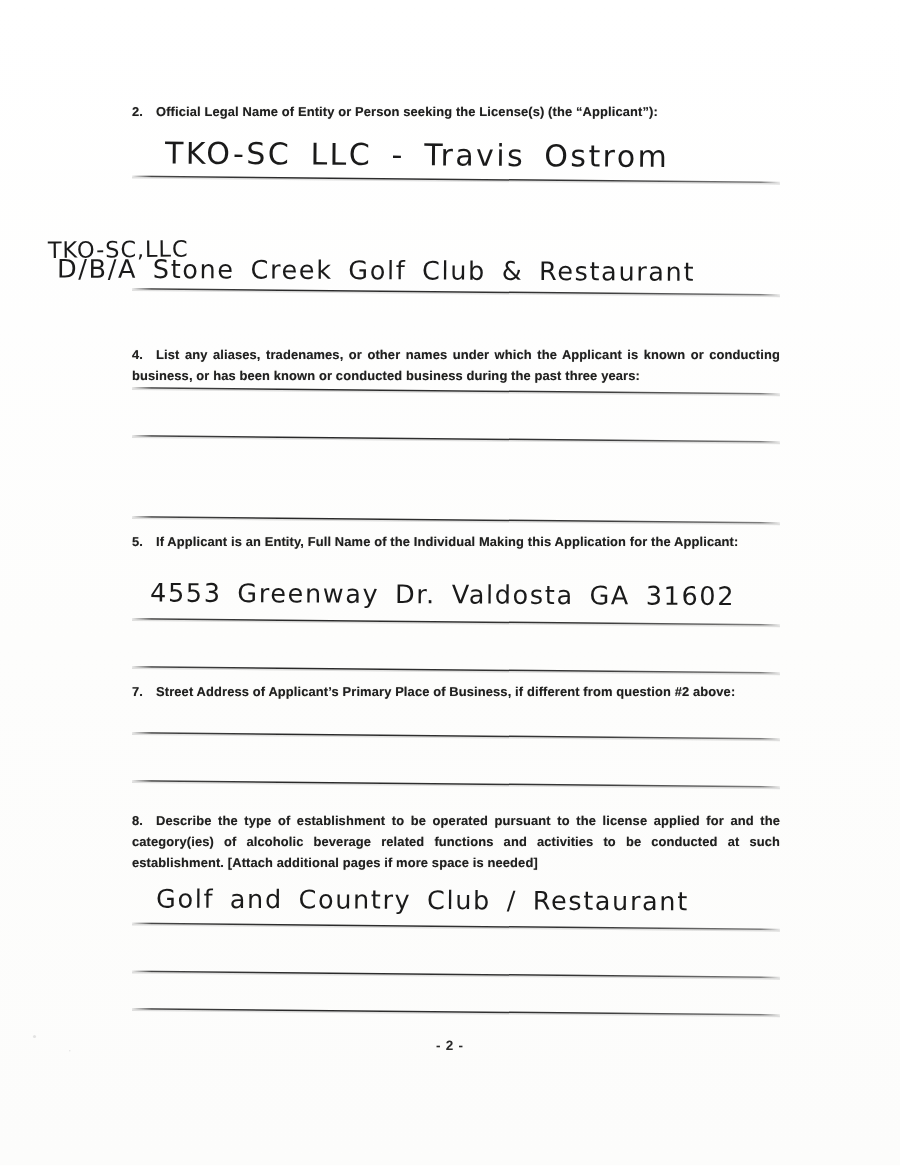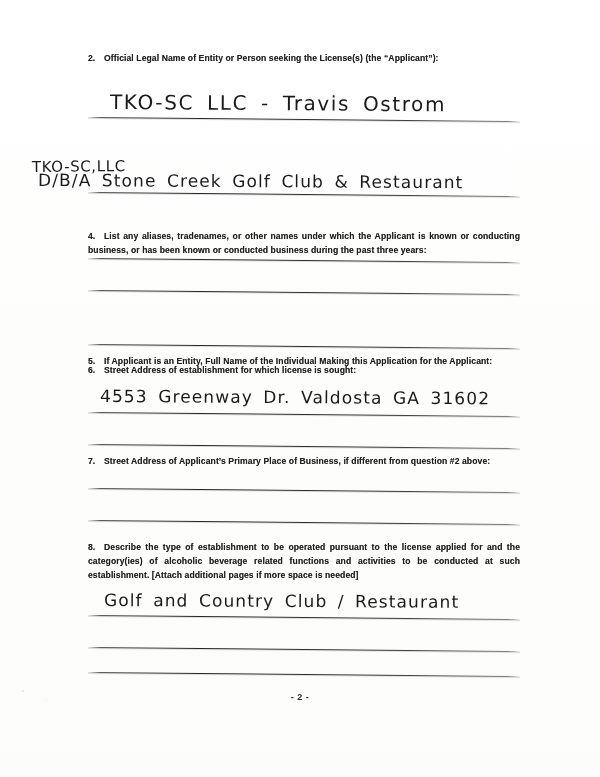--- a/index.html
+++ b/index.html
@@ -129,44 +129,41 @@
     background: rgba(180,180,180,0.35);
     border-radius: 50%;
   }
 </style>
 </head>
 <body>
 
 <div class="page">
   <div class="sheet">
 
-    <div class="q" style="top:52px;">
+    <div class="q" style="top:68px;">
       <div class="q-body q-lines"><span class="num">2.</span><span>Official Legal Name of Entity or Person seeking the License(s) (the “Applicant”):</span></div>
     </div>
     <div class="rule" style="top:117px;"></div>
     <div class="hand hand-main" style="left:110px; top:90px; transform:rotate(0.4deg);">TKO-SC LLC - Travis Ostrom</div>
 
     <div class="rule" style="top:192px;"></div>
     <div class="hand hand-sm" style="left:32px; top:158px; transform:rotate(-0.6deg);">TKO-SC,LLC</div>
     <div class="hand hand-mid" style="left:38px; top:170px; transform:rotate(0.3deg);">D/B/A Stone Creek Golf Club &amp; Restaurant</div>
 
     <div class="q" style="top:230px;">
       <div class="q-body q-lines"><span class="num">4.</span><span>List any aliases, tradenames, or other names under which the Applicant is known or conducting business, or has been known or conducted business during the past three years:</span></div>
     </div>
     <div class="rule" style="top:258px;"></div>
     <div class="rule" style="top:290px;"></div>
 
     <div class="q" style="top:311px;margin-top:44px;">
       <div class="q-body q-lines"><span class="num">5.</span><span>If Applicant is an Entity, Full Name of the Individual Making this Application for the Applicant:</span></div>
     </div>
     <div class="rule" style="top:344px;"></div>
 
-    <div class="q" style="top:364px;">
-      <div class="q-body q-lines"><span class="num">6.</span><span>Street Address of establishment for which license is sought:</span></div>
-    </div>
     <div class="rule" style="top:412px;"></div>
     <div class="rule" style="top:444px;"></div>
     <div class="hand hand-mid" style="left:100px; top:386px; transform:rotate(0.35deg);">4553 Greenway Dr. Valdosta GA 31602</div>
 
     <div class="q" style="top:455px;">
       <div class="q-body q-lines"><span class="num">7.</span><span>Street Address of Applicant’s Primary Place of Business, if different from question #2 above:</span></div>
     </div>
     <div class="rule" style="top:488px;"></div>
     <div class="rule" style="top:520px;"></div>
 

